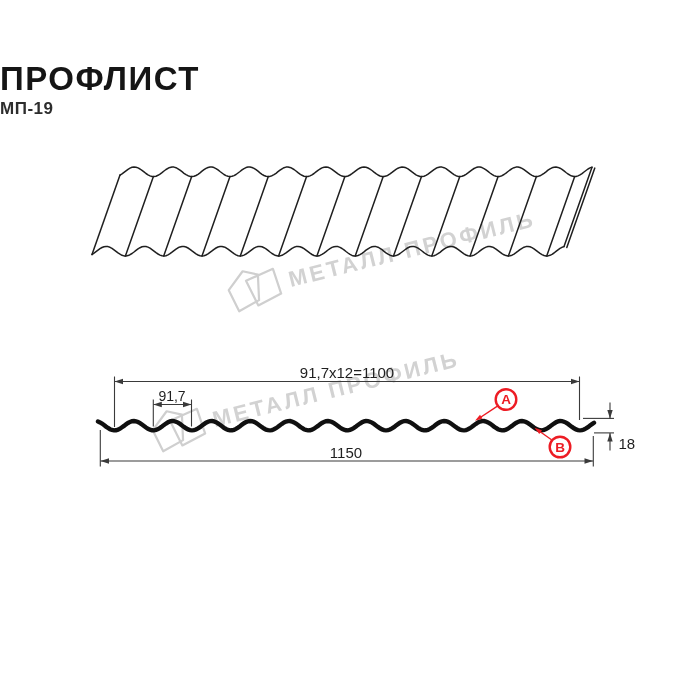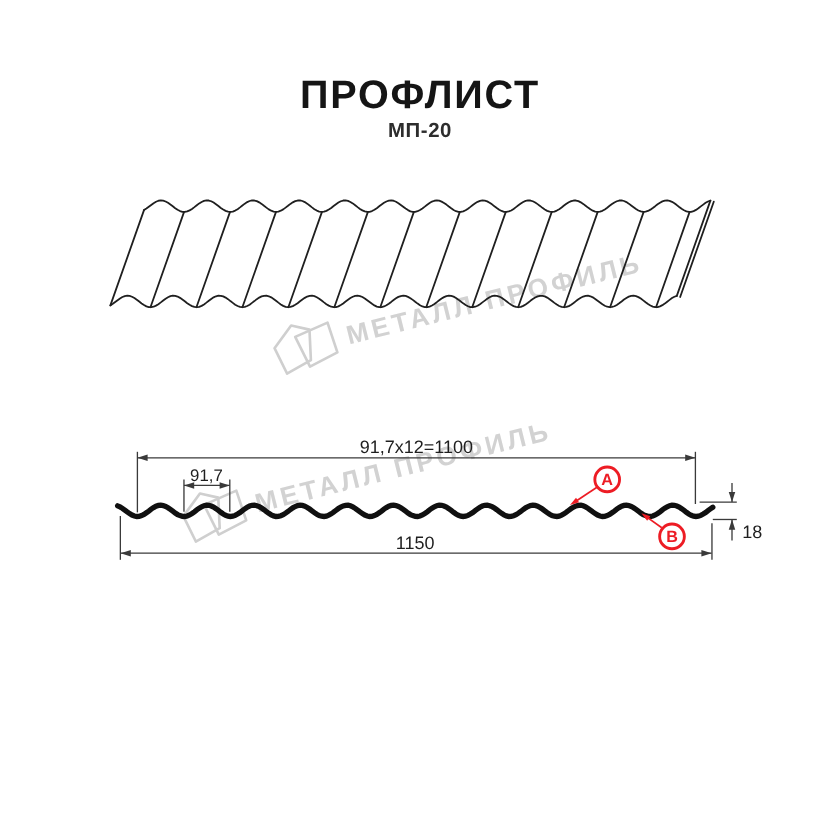--- a/index.html
+++ b/index.html
@@ -1,33 +1,33 @@
 <!DOCTYPE html>
 <html><head>
 <meta charset="utf-8">
 <style>
   html,body{margin:0;padding:0;background:#fff;}
   .stage{
     position:relative;width:700px;height:700px;background:#ffffff;overflow:hidden;
     font-family:"Liberation Sans", sans-serif;
   }
   .stage svg{position:absolute;left:0;top:0;}
-  .txt{position:absolute;left:0;width:700px;text-align:center;}
+  .txt{position:absolute;left:0;width:700px;text-align:left;}
   .title{top:60px;font-size:33px;font-weight:700;letter-spacing:1.5px;color:#151515;}
   .subtitle{top:99px;font-size:17px;font-weight:600;letter-spacing:.5px;color:#2d2d2d;}
   .footer{top:610px;font-size:17px;font-weight:600;letter-spacing:.4px;color:#313131;}
   .wm-text{font-weight:bold;}
 </style>
 </head>
 <body>
 
 <div class="stage">
 
   <div class="txt title">ПРОФЛИСТ</div>
-  <div class="txt subtitle">МП-20</div>
+  <div class="txt subtitle">МП-19</div>
 
   <svg width="700" height="700" viewBox="0 0 700 700">
 
     <g transform="translate(254,288) rotate(-14)">
       <g transform="translate(-26,-21)" stroke="#cfcfcf" stroke-width="2.2" fill="none" stroke-linejoin="round">
         <path d="M1,17 L19,2 L33,9 L28,34 L6,40 Z"></path>
         <path d="M20,12 L49,7 L51,33 L26,39 Z"></path>
       </g>
       <text class="wm-text" x="36" y="8" font-size="22" letter-spacing="3" fill="#d2d2d2">МЕТАЛЛ ПРОФИЛЬ</text>
     </g>

